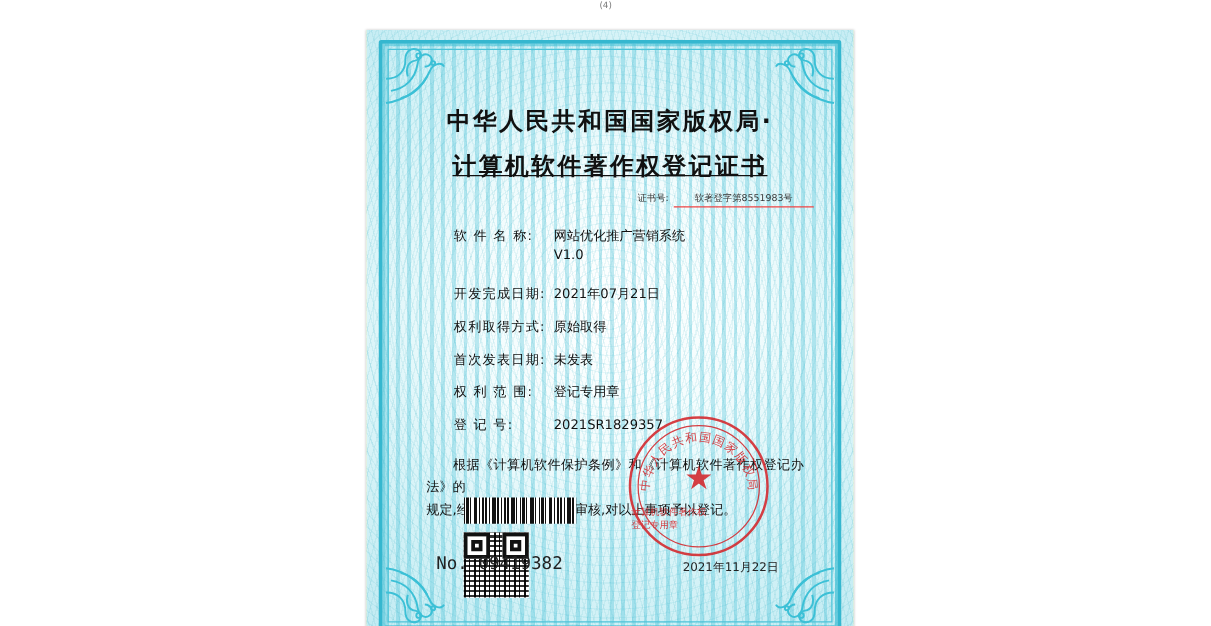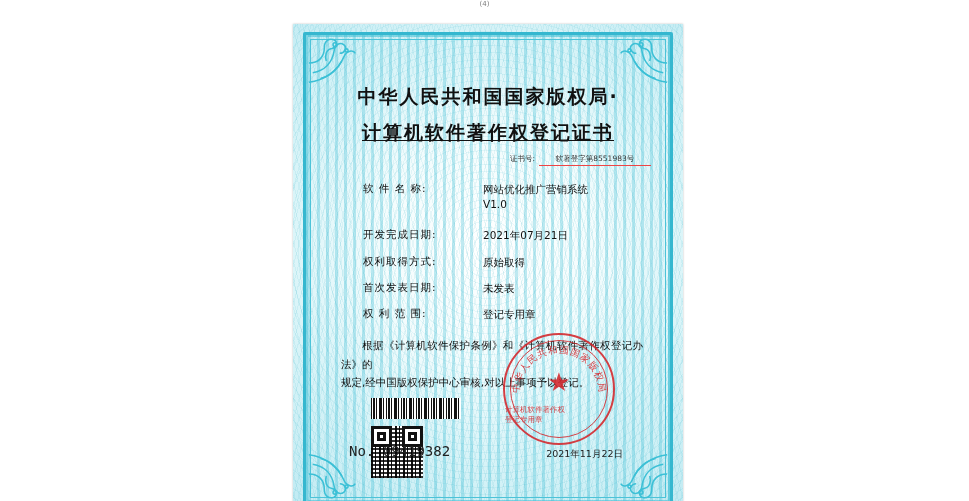--- a/index.html
+++ b/index.html
@@ -126,21 +126,20 @@
     margin-top: 16px;
     padding-left: 44px;
   }
   .field-row {
     display: flex;
     align-items: flex-start;
     margin-bottom: 11px;
     font-size: 10.5px;
     color: #111;
     font-family: "DejaVu Sans", "Liberation Sans", sans-serif;
-    gap: 40px;
   }
   .field-label {
     width: 80px;
     flex: 0 0 80px;
     letter-spacing: 1px;
     white-space: nowrap;
   }
   .field-value {
     flex: 1 1 auto;
     line-height: 1.45;
@@ -361,20 +360,24 @@
           <span class="field-value">原始取得</span>
         </div>
         <div class="field-row">
           <span class="field-label">首次发表日期:</span>
           <span class="field-value">未发表</span>
         </div>
         <div class="field-row">
           <span class="field-label">权 利 范 围:</span>
           <span class="field-value">登记专用章</span>
         </div>
+        <div class="field-row">
+          <span class="field-label">登 记 号:</span>
+          <span class="field-value">2021SR1829357</span>
+        </div>
       </div>
 
       <div class="statement">
         <span class="indent"></span><span>根据《计算机软件保护条例》和《计算机软件著作权登记办法》的</span><br>
         <span>规定,经中国版权保护中心审核,对以上事项予以登记。</span>
       </div>
 
       <div class="codes">
         <div class="barcode"></div>
         <div class="qr"></div>

